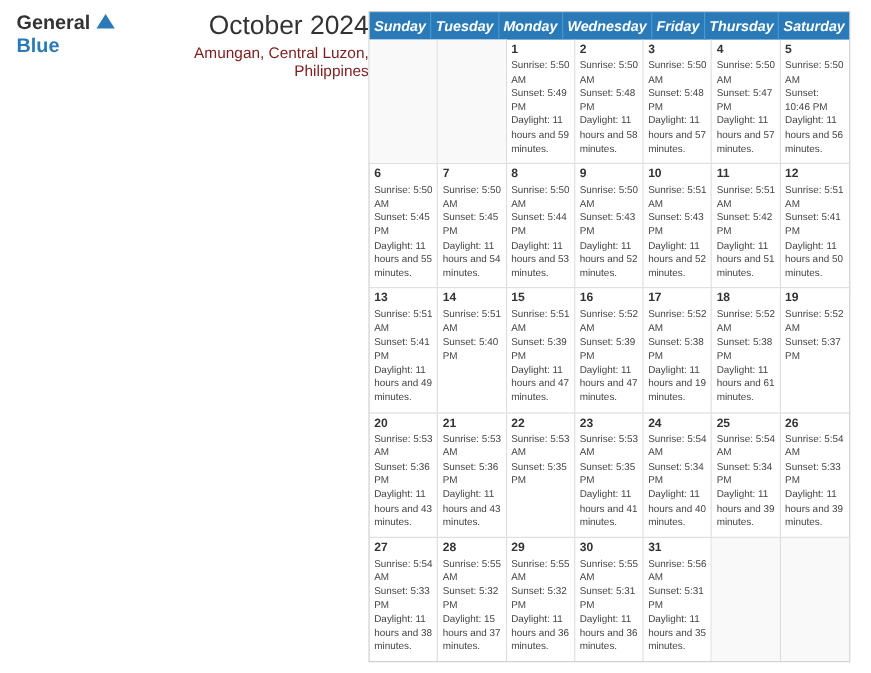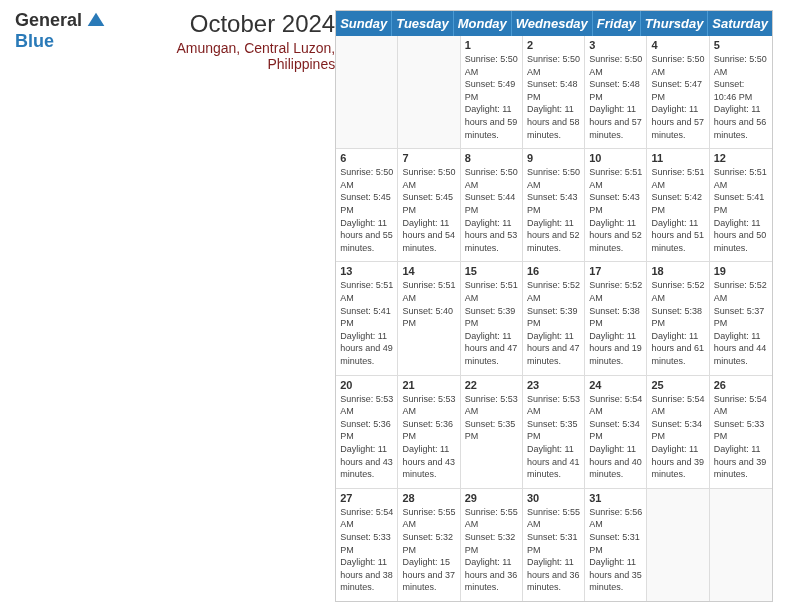--- a/index.html
+++ b/index.html
@@ -259,21 +259,20 @@
           <div class="cal-cell">
             <div class="day-num">18</div>
             <div class="cell-line">Sunrise: 5:52 AM</div>
             <div class="cell-line">Sunset: 5:38 PM</div>
             <div class="cell-line">Daylight: 11 hours and 61 minutes.</div>
           </div>
           <div class="cal-cell">
             <div class="day-num">19</div>
             <div class="cell-line">Sunrise: 5:52 AM</div>
             <div class="cell-line">Sunset: 5:37 PM</div>
-            <div class="cell-line">Daylight: 11 hours and 44 minutes.</div>
           </div>
         </div>
         <div class="cal-week">
           <div class="cal-cell">
             <div class="day-num">20</div>
             <div class="cell-line">Sunrise: 5:53 AM</div>
             <div class="cell-line">Sunset: 5:36 PM</div>
             <div class="cell-line">Daylight: 11 hours and 43 minutes.</div>
           </div>
           <div class="cal-cell">

